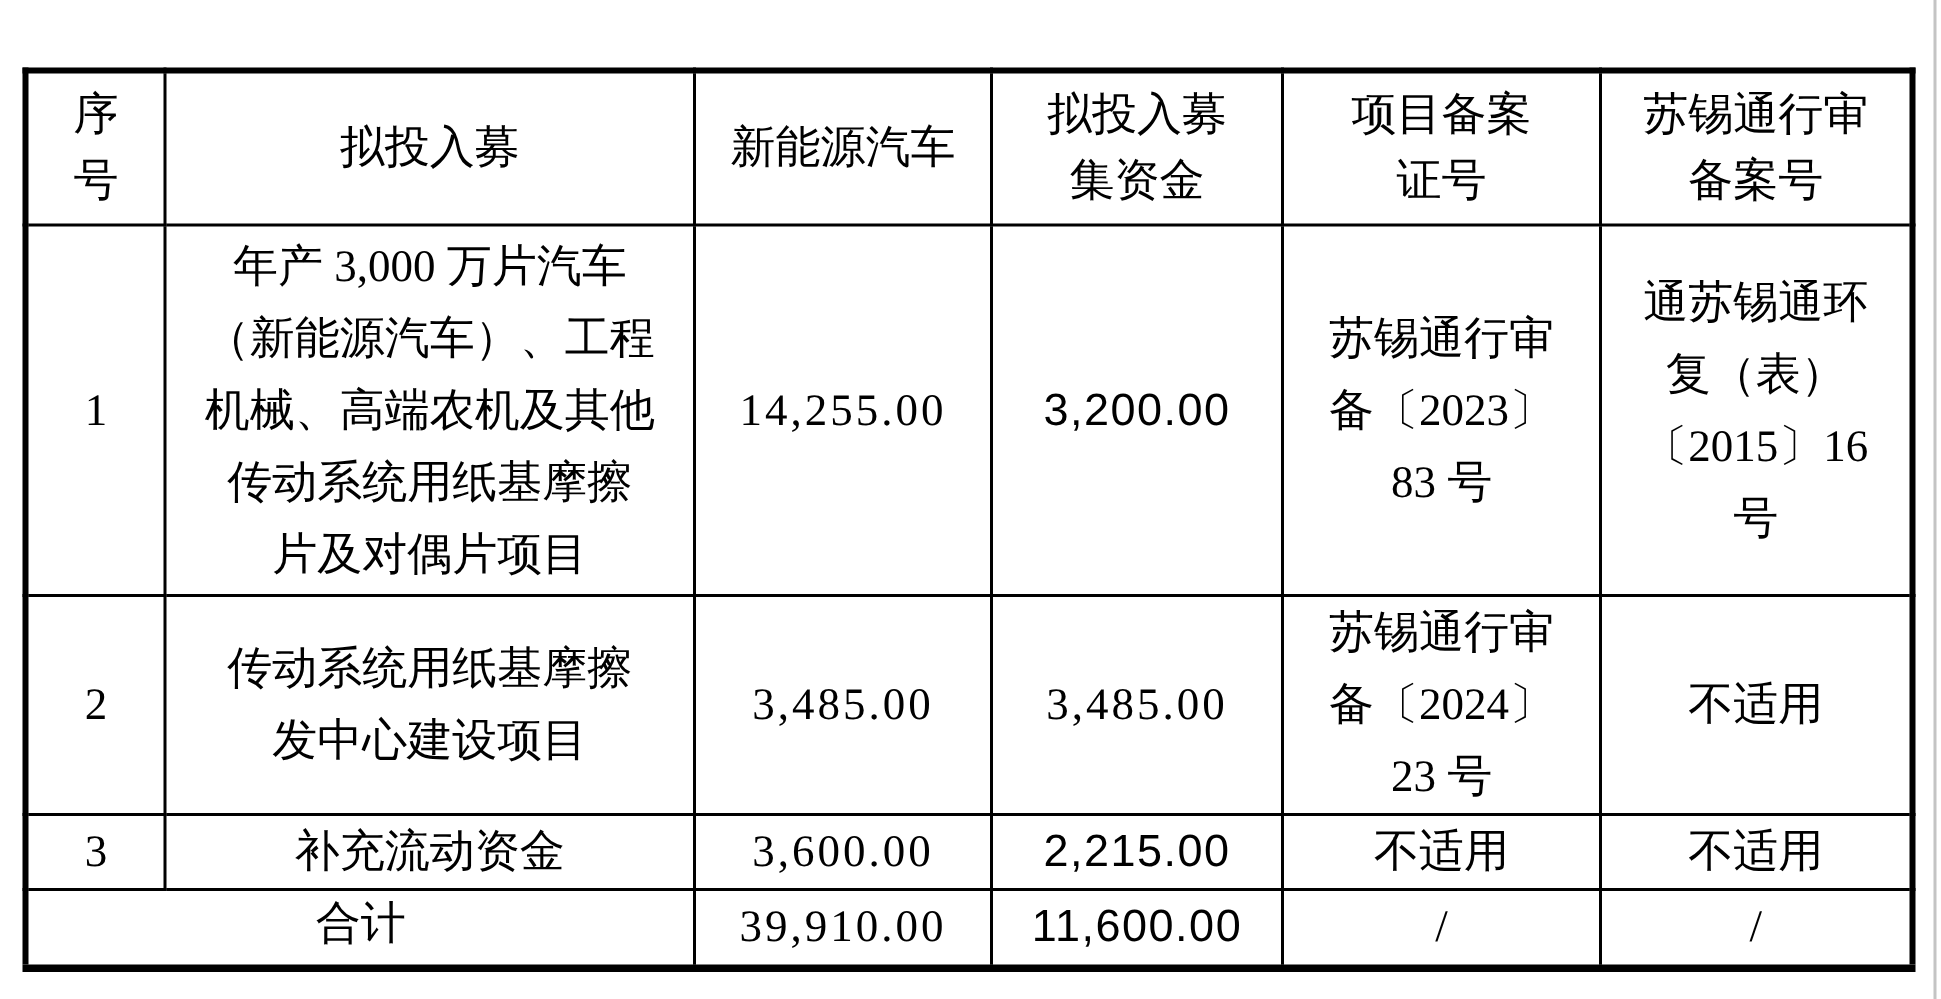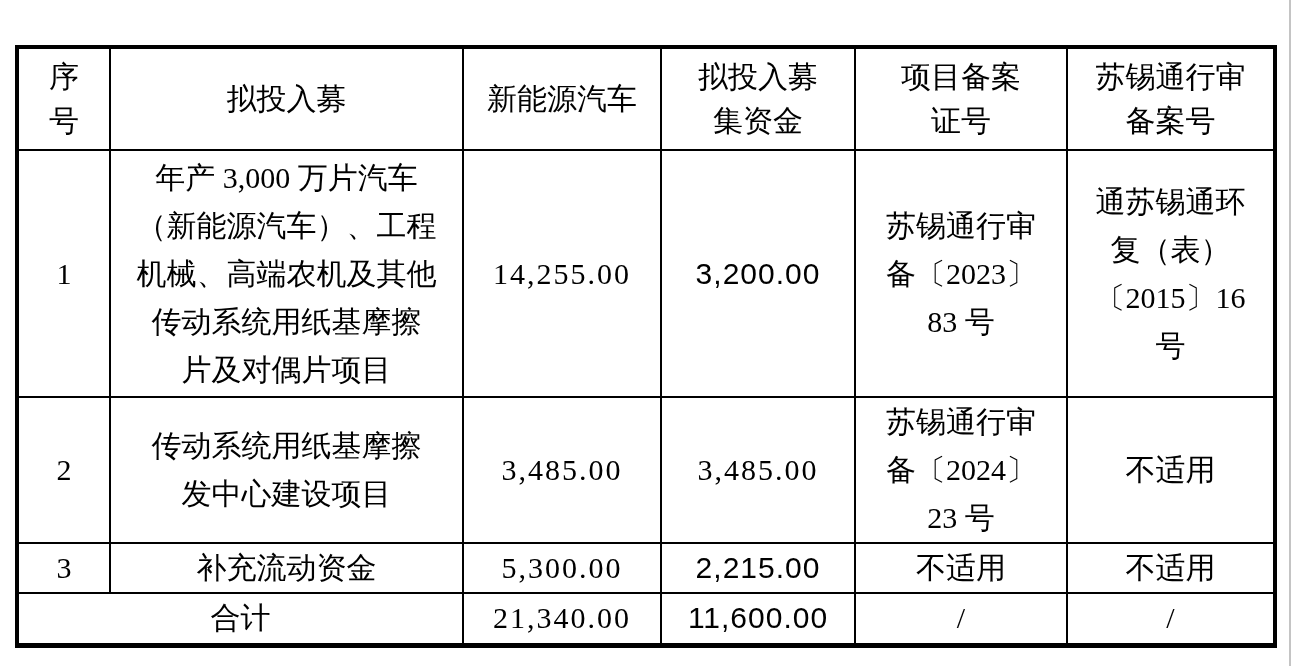--- a/index.html
+++ b/index.html
@@ -53,21 +53,21 @@
     text-align: right;
     padding-right: 16px;
     letter-spacing: 2px;
   }
   .bold-num {
     font-family: "Liberation Sans", "DejaVu Sans", sans-serif;
     font-weight: 700;
     letter-spacing: 1px;
   }
   .total-label {
-    font-family: Liberation Sans, sans-serif;
+    font-family: Liberation Mono, monospace;
     font-weight: 700;
     font-size: 32px;
   }
   .slash { font-size: 32px; letter-spacing: 0; }
   .edge-line {
     position: absolute;
     top: 0;
     right: 3px;
     width: 2px;
     height: 666px;
@@ -130,29 +130,29 @@
       <td class="cell-num">3,485.00</td>
       <td class="pre">苏锡通行审
 备〔2024〕
 23 号</td>
       <td>不适用</td>
     </tr>
 
     <tr style="height:49px">
       <td>3</td>
       <td class="cell-name">补充流动资金</td>
-      <td class="cell-num">5,300.00</td>
+      <td class="cell-num">3,600.00</td>
       <td class="cell-num bold-num">2,215.00</td>
       <td>不适用</td>
       <td>不适用</td>
     </tr>
 
     <tr style="height:52px">
       <td colspan="2" class="total-label">合计</td>
-      <td class="cell-num">21,340.00</td>
+      <td class="cell-num">39,910.00</td>
       <td class="cell-num bold-num">11,600.00</td>
       <td class="slash">/</td>
       <td class="slash">/</td>
     </tr>
   </tbody>
     </table>
 
   <div class="edge-line"></div>
 </div>
 

